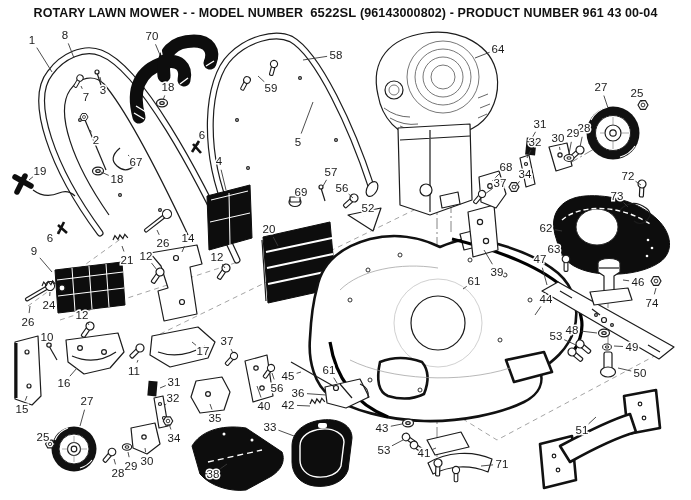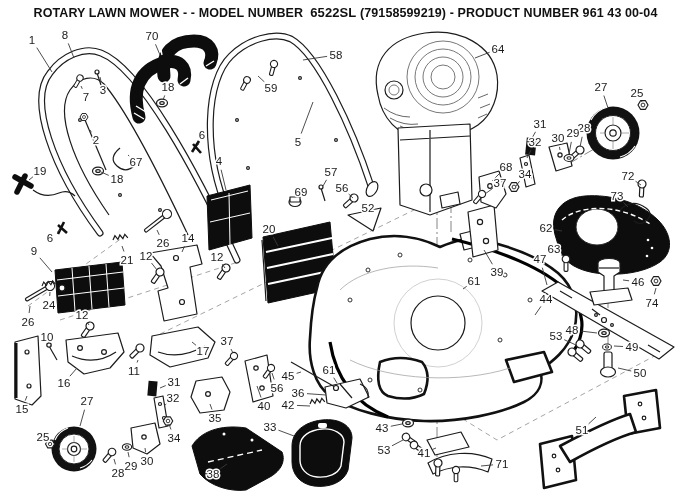--- a/index.html
+++ b/index.html
@@ -19,21 +19,21 @@
   .ln{fill:none;stroke:#1c1c1c;stroke-width:1.2;}
   .w{fill:none;stroke:#fff;}
   .d{fill:none;stroke:#9a9a9a;stroke-width:.9;stroke-dasharray:5 4;}
   .dd{fill:none;stroke:#777;stroke-width:.9;stroke-dasharray:11 3 2 3;}
   .lead{stroke:#3a3a3a;stroke-width:.9;fill:none;}
 </style>
 </head>
 <body>
 
 <div class="stage">
-  <div class="title"><span>ROTARY LAWN MOWER - - MODEL NUMBER</span>&nbsp;&nbsp;<span class="model">6522SL</span>&nbsp;<span>(79158599219)</span> <span>- PRODUCT NUMBER 961 43 00-04</span></div>
+  <div class="title"><span>ROTARY LAWN MOWER - - MODEL NUMBER</span>&nbsp;&nbsp;<span class="model">6522SL</span>&nbsp;<span>(96143000802)</span> <span>- PRODUCT NUMBER 961 43 00-04</span></div>
 
   <svg class="art" width="691" height="500" viewBox="0 0 691 500">
     <defs>
       <g id="g-bolt">
           <rect x="-2" y="2" width="4" height="11" rx="1.2" class="s" stroke-width="1"></rect>
           <circle r="4" class="s" stroke-width="1.1"></circle>
         </g>
       <g id="g-boltL">
           <rect x="-1.6" y="3" width="3.2" height="25" rx="1.4" class="s" stroke-width="1"></rect>
           <circle r="4.5" class="s" stroke-width="1.1"></circle>

